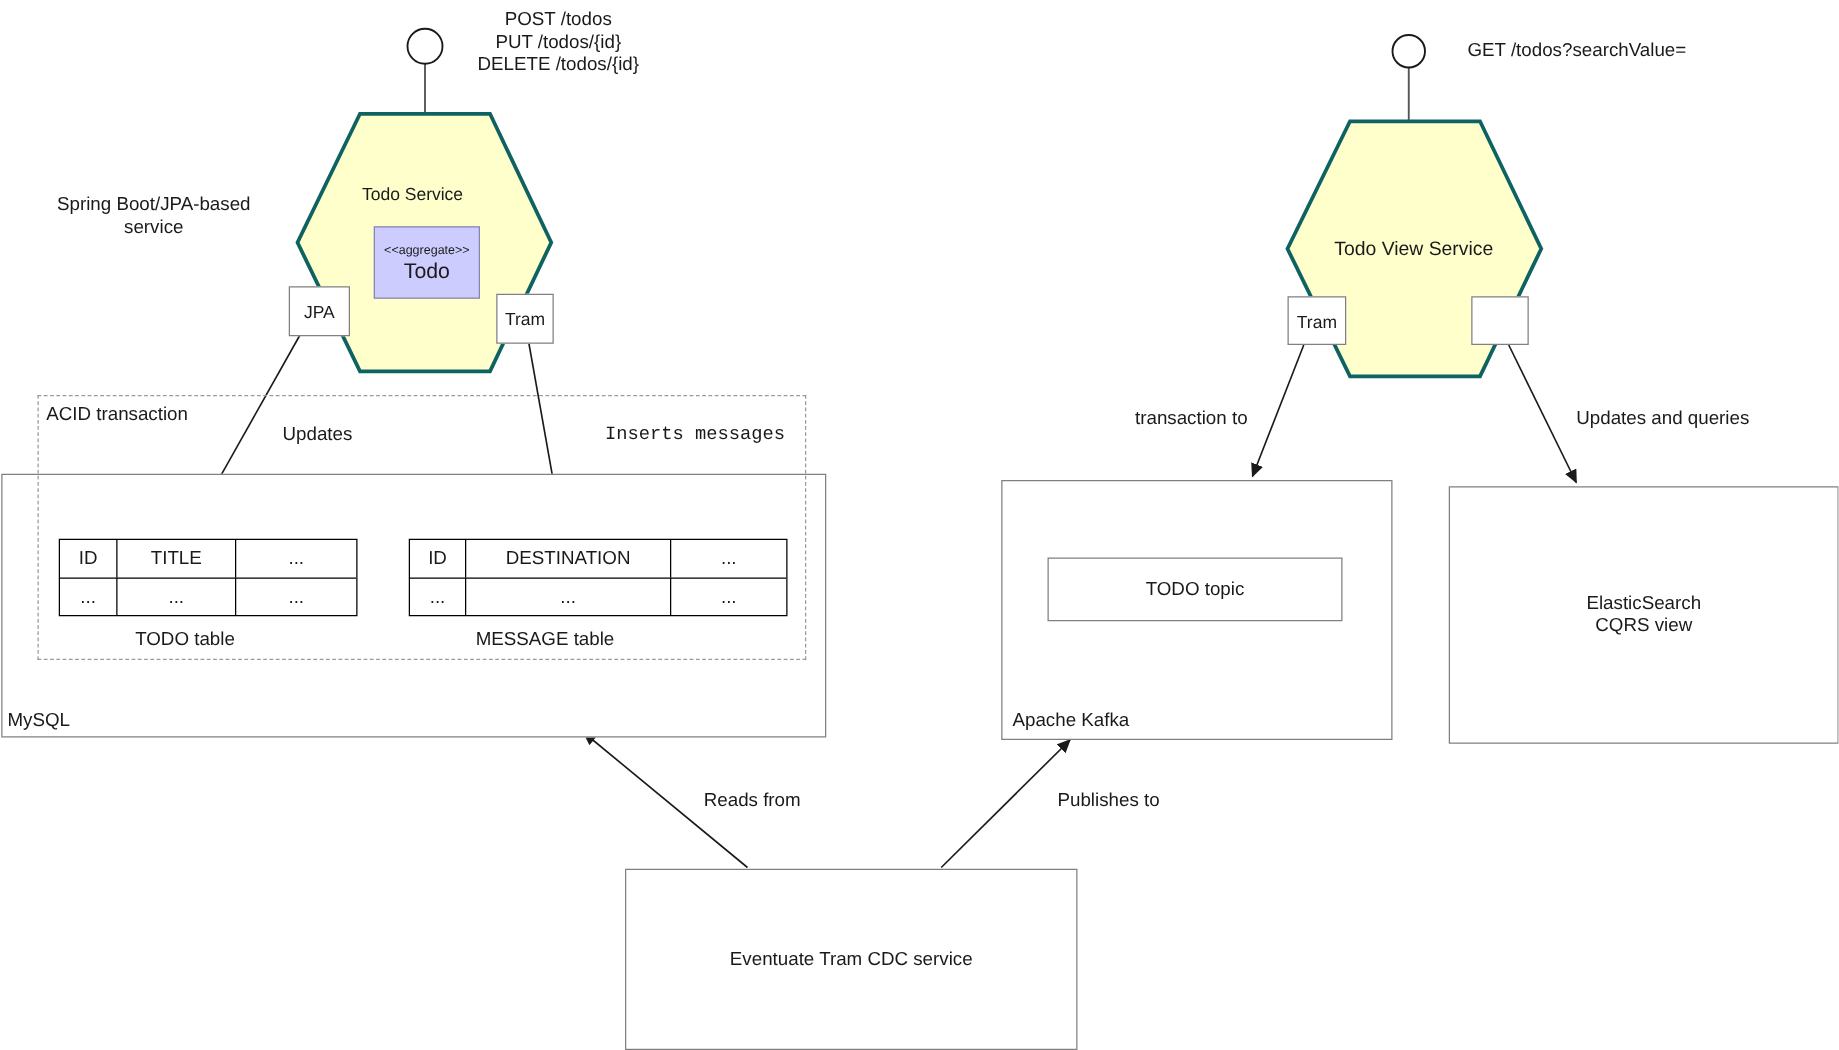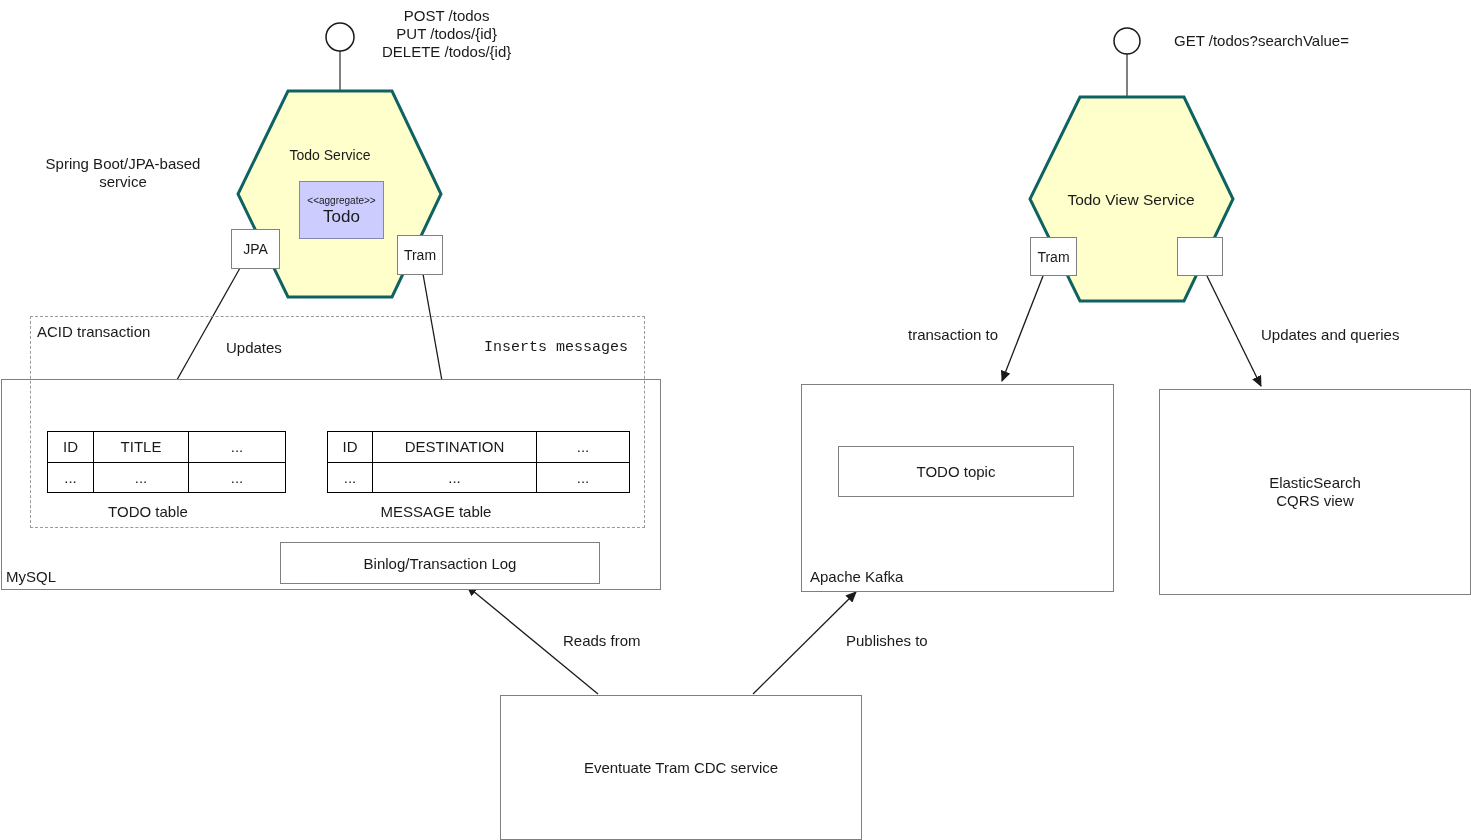--- a/index.html
+++ b/index.html
@@ -116,23 +116,20 @@
   <div class="dbtable" style="left:327px; top:431px; width:301px; height:60px; grid-template-columns:44px 164px 1fr;">
     <div class="cell">ID</div>
     <div class="cell">DESTINATION</div>
     <div class="cell">...</div>
     <div class="cell">...</div>
     <div class="cell">...</div>
     <div class="cell">...</div>
   </div>
   <div class="lbl" style="left:436px; top:503px; transform:translateX(-50%);">MESSAGE table</div>
 
-  <div class="centerbox" style="left:280px; top:542px; width:318px; height:40px;">
-    <span>Binlog/Transaction Log</span>
-  </div>
 
   <div class="bigbox" style="left:801px; top:384px; width:311px; height:206px;"></div>
   <div class="lbl" style="left:810px; top:568px;">Apache Kafka</div>
   <div class="centerbox" style="left:838px; top:446px; width:234px; height:49px;">
     <span>TODO topic</span>
   </div>
 
   <div class="centerbox" style="left:1159px; top:389px; width:310px; height:204px;">
     <span class="preline" style="line-height:18px;">ElasticSearch
 CQRS view</span>

